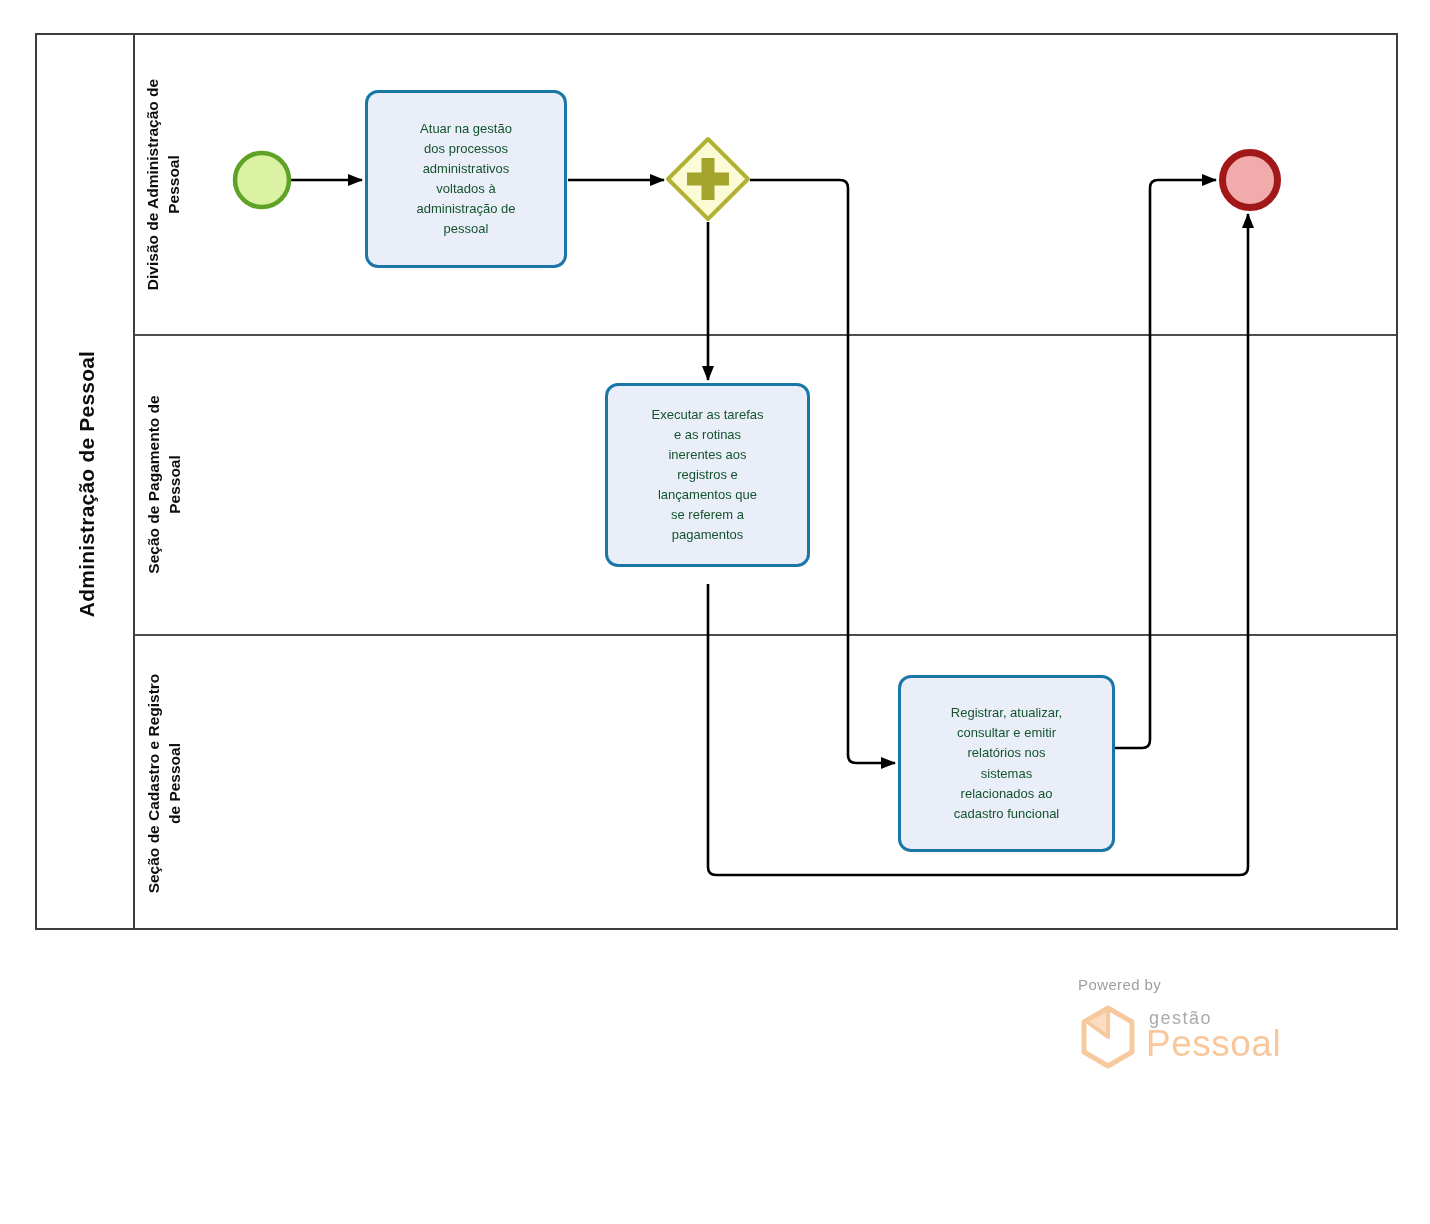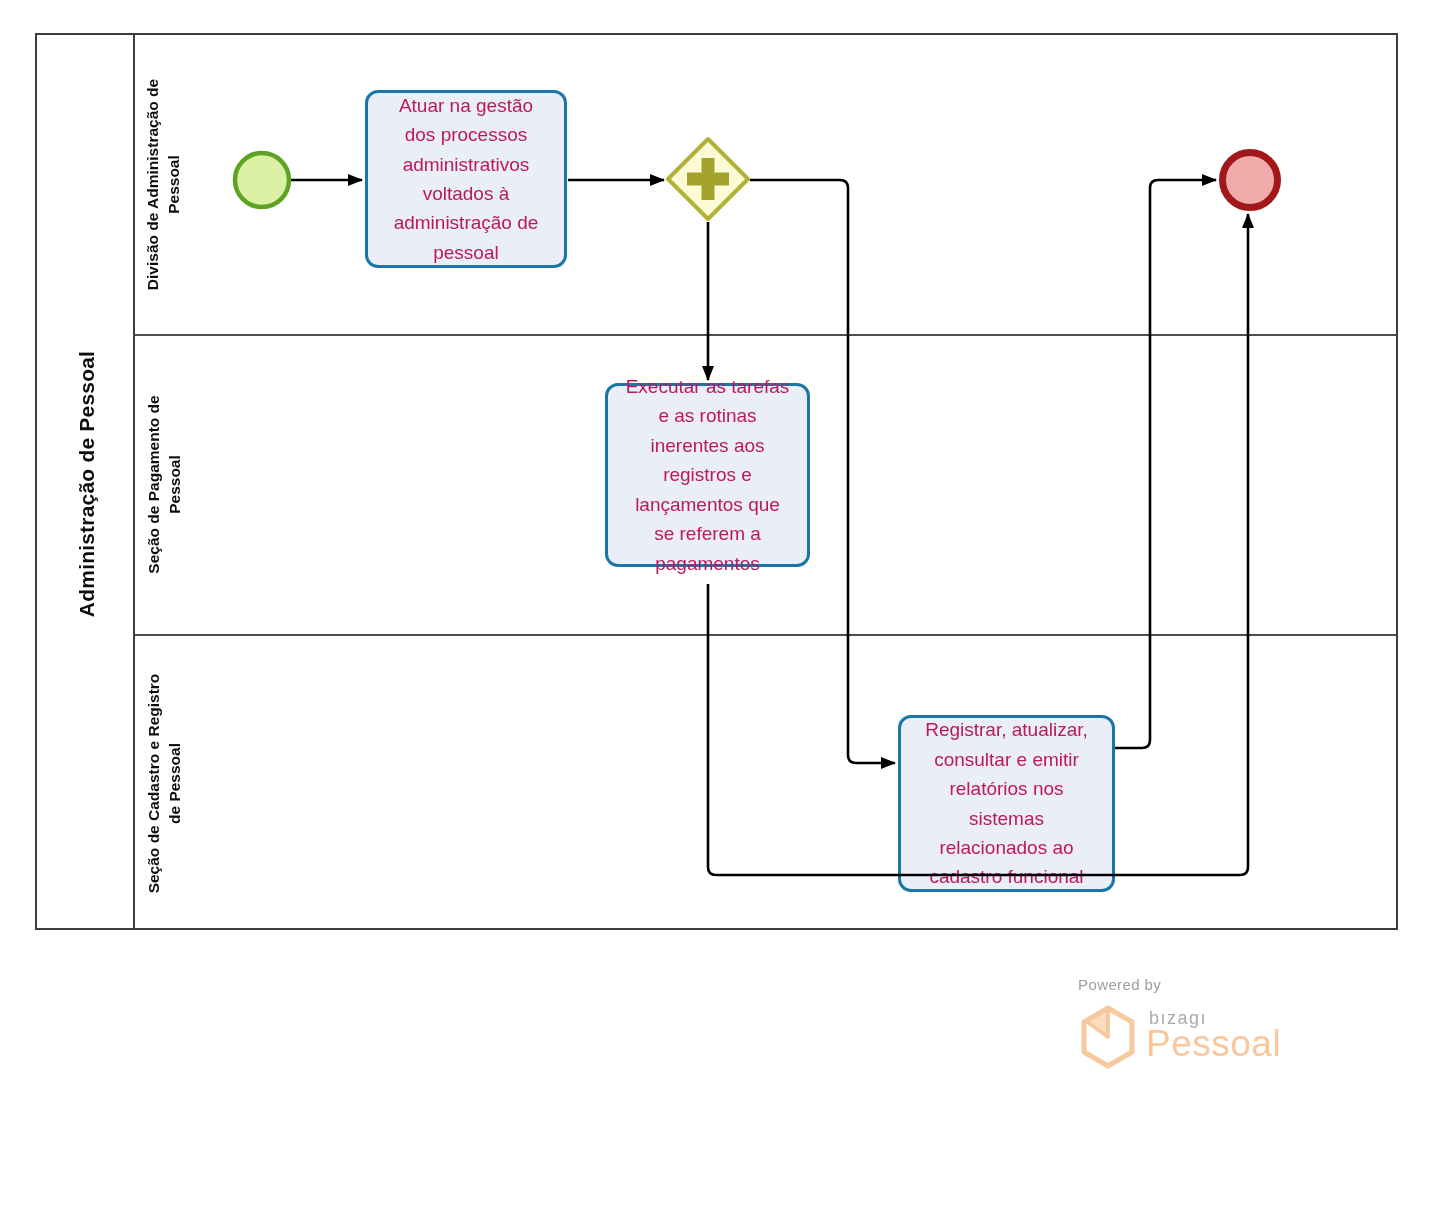--- a/index.html
+++ b/index.html
@@ -21,25 +21,25 @@
         white-space:pre-line;pointer-events:none;}
   .pool-title{left:-399.5px;top:399.5px;width:897px;height:98px;font-size:21px;letter-spacing:.2px;}
   .lane-title{font-size:15.5px;line-height:1.3;}
   .lane-title-1{left:-23px;top:121px;width:299px;height:57px;}
   .lane-title-2{left:-23.5px;top:420.5px;width:300px;height:57px;}
   .lane-title-3{left:-22.5px;top:719.5px;width:298px;height:57px;}
 
   
   .task{position:absolute;box-sizing:border-box;background:#E9EEF9;
         border:3.5px solid #1B76A8;border-radius:13px;display:flex;align-items:center;
-        justify-content:center;text-align:center;color:#be185d;font-size:19px;
+        justify-content:center;text-align:center;color:#14532d;font-size:13px;
         line-height:1.55;white-space:pre-line;padding:4px 6px;}
   .task-1{left:365px;top:90px;width:202px;height:178px;}
   .task-2{left:605px;top:383px;width:205px;height:184px;}
-  .task-3{left:898px;top:675px;width:217px;height:177px;margin-top:40px;}
+  .task-3{left:898px;top:675px;width:217px;height:177px;}
 
   
   .overlay{position:absolute;left:0;top:0;width:1430px;height:1224px;pointer-events:none;}
 
   
   .powered-by{position:absolute;left:1078px;top:976px;font-size:15px;color:#9e9e9e;
         letter-spacing:.4px;}
   .logo-hex{position:absolute;left:1080px;top:1004px;}
   .brand{position:absolute;left:1149px;top:1008px;font-size:18px;color:#ababab;
         letter-spacing:1.5px;}
@@ -106,16 +106,16 @@
     <path d="M708,158 V200 M687,179 H729" fill="none" stroke="#A4A42D" stroke-width="13"></path>
 
     <circle cx="1250" cy="180" r="27.5" fill="#F1ABAB" stroke="#A21818" stroke-width="7"></circle>
   </svg>
 
   <div class="powered-by">Powered by</div>
   <svg class="logo-hex" width="56" height="66" viewBox="0 0 56 66" xmlns="http://www.w3.org/2000/svg">
     <path d="M28,4 L52,18 L52,48 L28,62 L4,48 L4,18 Z" fill="none" stroke="#F7C99E" stroke-width="5" stroke-linejoin="round"></path>
     <path d="M6,17 L28,5 L28,33 Z" fill="#FBDDC2" stroke="#F7C99E" stroke-width="4" stroke-linejoin="round"></path>
   </svg>
-  <div class="brand">bızagı</div>
+  <div class="brand">gestão</div>
   <div class="product">Pessoal</div>
 
 </div>
 
 </body></html>

